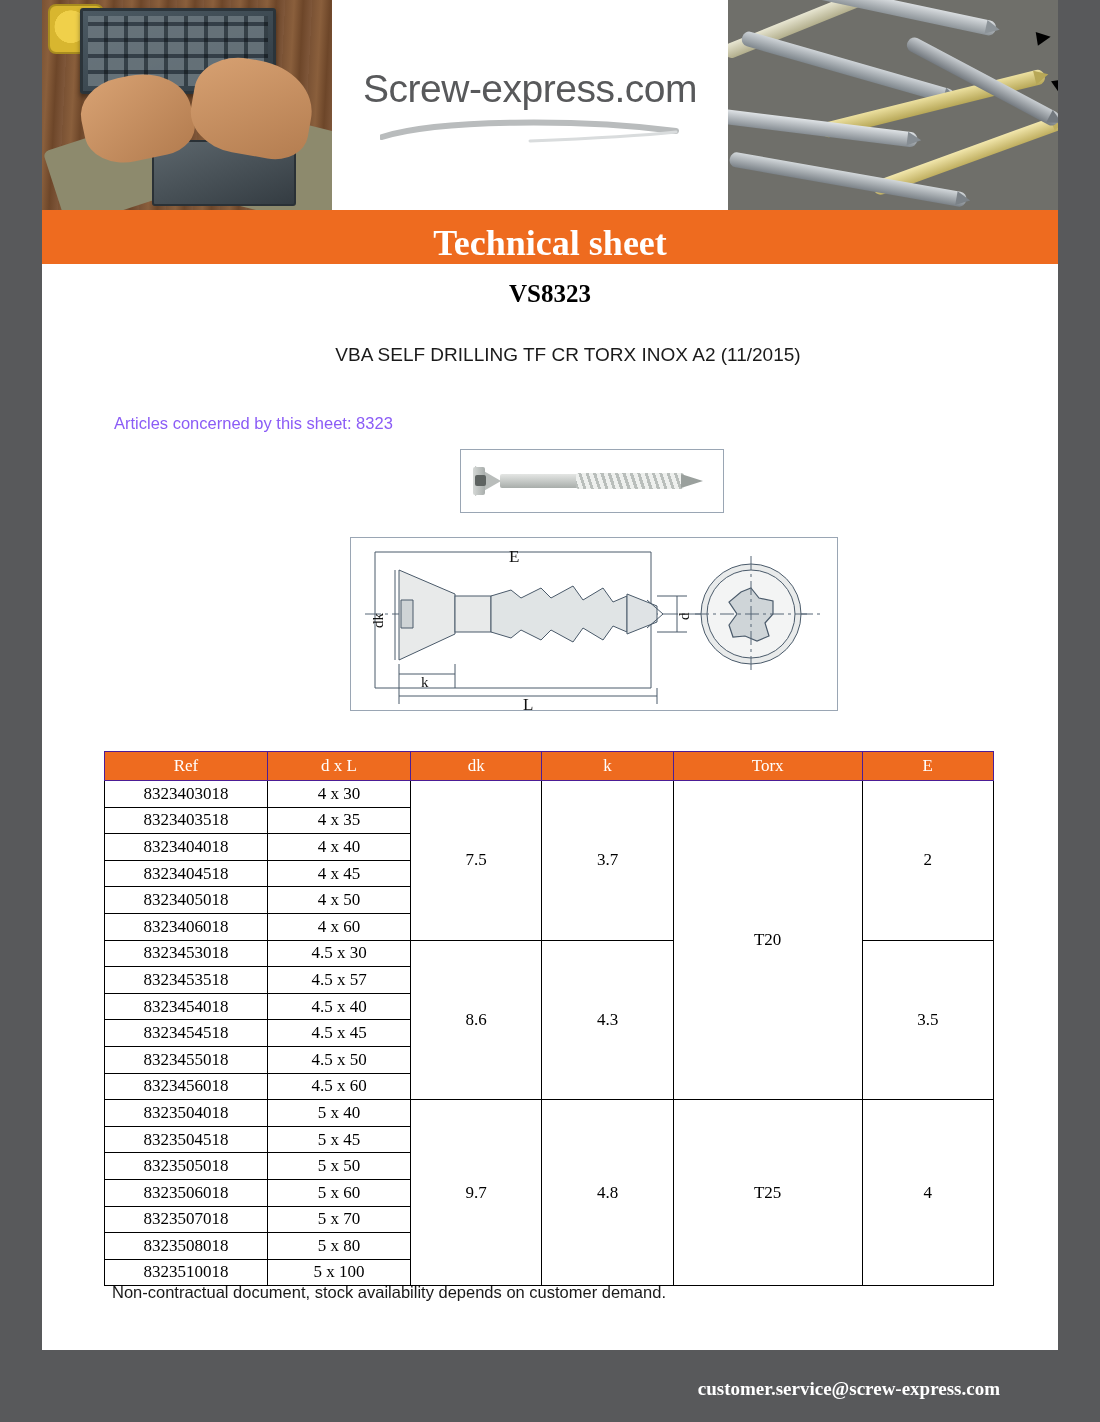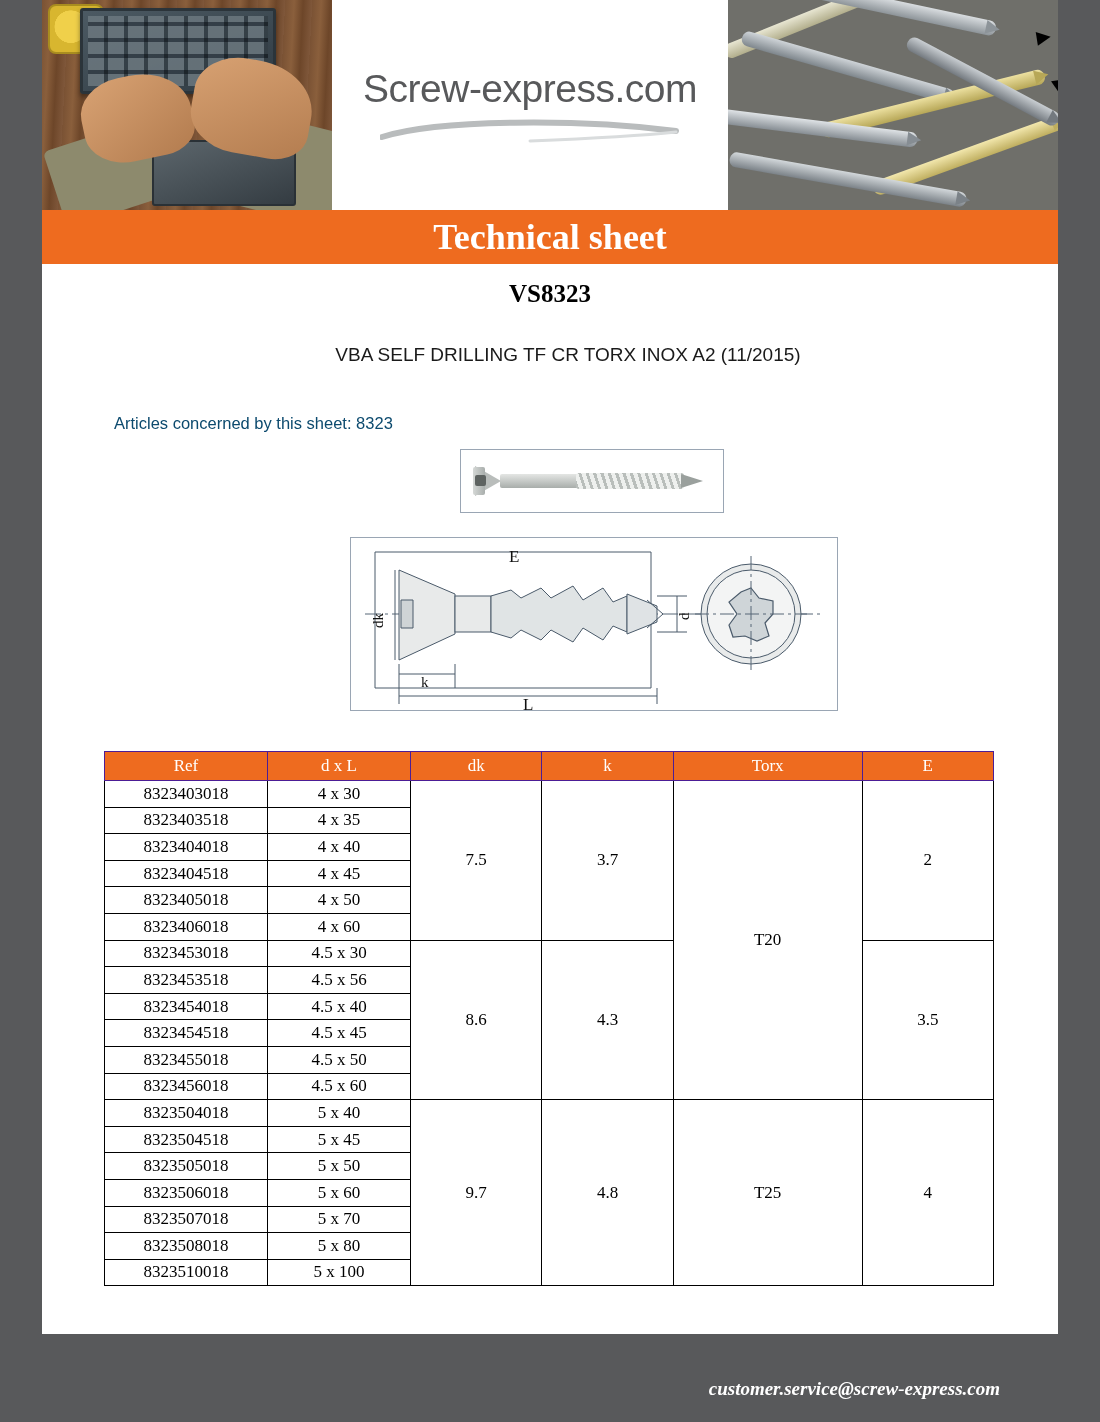--- a/index.html
+++ b/index.html
@@ -144,21 +144,21 @@
 
   
   .title-band {
     position: absolute;
     left: 42px;
     top: 210px;
     width: 1016px;
     height: 54px;
     background: #ee6b1f;
     display: flex;
-    align-items: center;
+    align-items: flex-end;
     justify-content: center;
   }
   .title-band-text {
     color: #ffffff;
     font-size: 36px;
     font-weight: bold;
     font-family: "Liberation Serif", serif;
   }
 
   
@@ -180,21 +180,21 @@
     text-align: center;
     font-size: 19px;
     color: #1a1a1a;
     margin-top: 36px;
     padding-left: 36px;
   }
   .articles {
     margin-top: 48px;
     margin-left: 72px;
     font-size: 16.5px;
-    color: #0c4a6e;
+    color: #8b5cf6;
   }
 
   
   .product-photo {
     position: absolute;
     left: 418px;
     top: 185px;
     width: 262px;
     height: 62px;
     border: 1px solid #9aa6b4;
@@ -288,23 +288,22 @@
     font-size: 16.5px;
     color: #1a1a1a;
   }
 
   
   .footer-bar {
     position: absolute;
     left: 0;
     bottom: 0;
     width: 1100px;
-    height: 88px;
+    height: 72px;
     background: #58595b;
-    font-style: italic;
   }
   .footer-white {
     position: absolute;
     left: 42px;
     bottom: 84px;
     width: 1016px;
     height: 8px;
     background: #ffffff;
   }
   .footer-email {
@@ -476,21 +475,21 @@
 
       <tr>
         <td class="ref">8323453018</td>
         <td class="dxl">4.5 x 30</td>
         <td rowspan="6">8.6</td>
         <td rowspan="6">4.3</td>
         <td rowspan="6">3.5</td>
       </tr>
       <tr>
         <td class="ref">8323453518</td>
-        <td class="dxl">4.5 x 56</td>
+        <td class="dxl">4.5 x 57</td>
       </tr>
       <tr>
         <td class="ref">8323454018</td>
         <td class="dxl">4.5 x 40</td>
       </tr>
       <tr>
         <td class="ref">8323454518</td>
         <td class="dxl">4.5 x 45</td>
       </tr>
       <tr>
@@ -530,18 +529,19 @@
         <td class="ref">8323508018</td>
         <td class="dxl">5 x 80</td>
       </tr>
       <tr>
         <td class="ref">8323510018</td>
         <td class="dxl">5 x 100</td>
       </tr>
     </tbody>
   </table>
 
+  <div class="footnote">Non-contractual document, stock availability depends on customer demand.</div>
 </div>
 
 <div class="footer-white"></div>
 <div class="footer-bar">
   <div class="footer-email">customer.service@screw-express.com</div>
 </div>
 
 </body></html>

